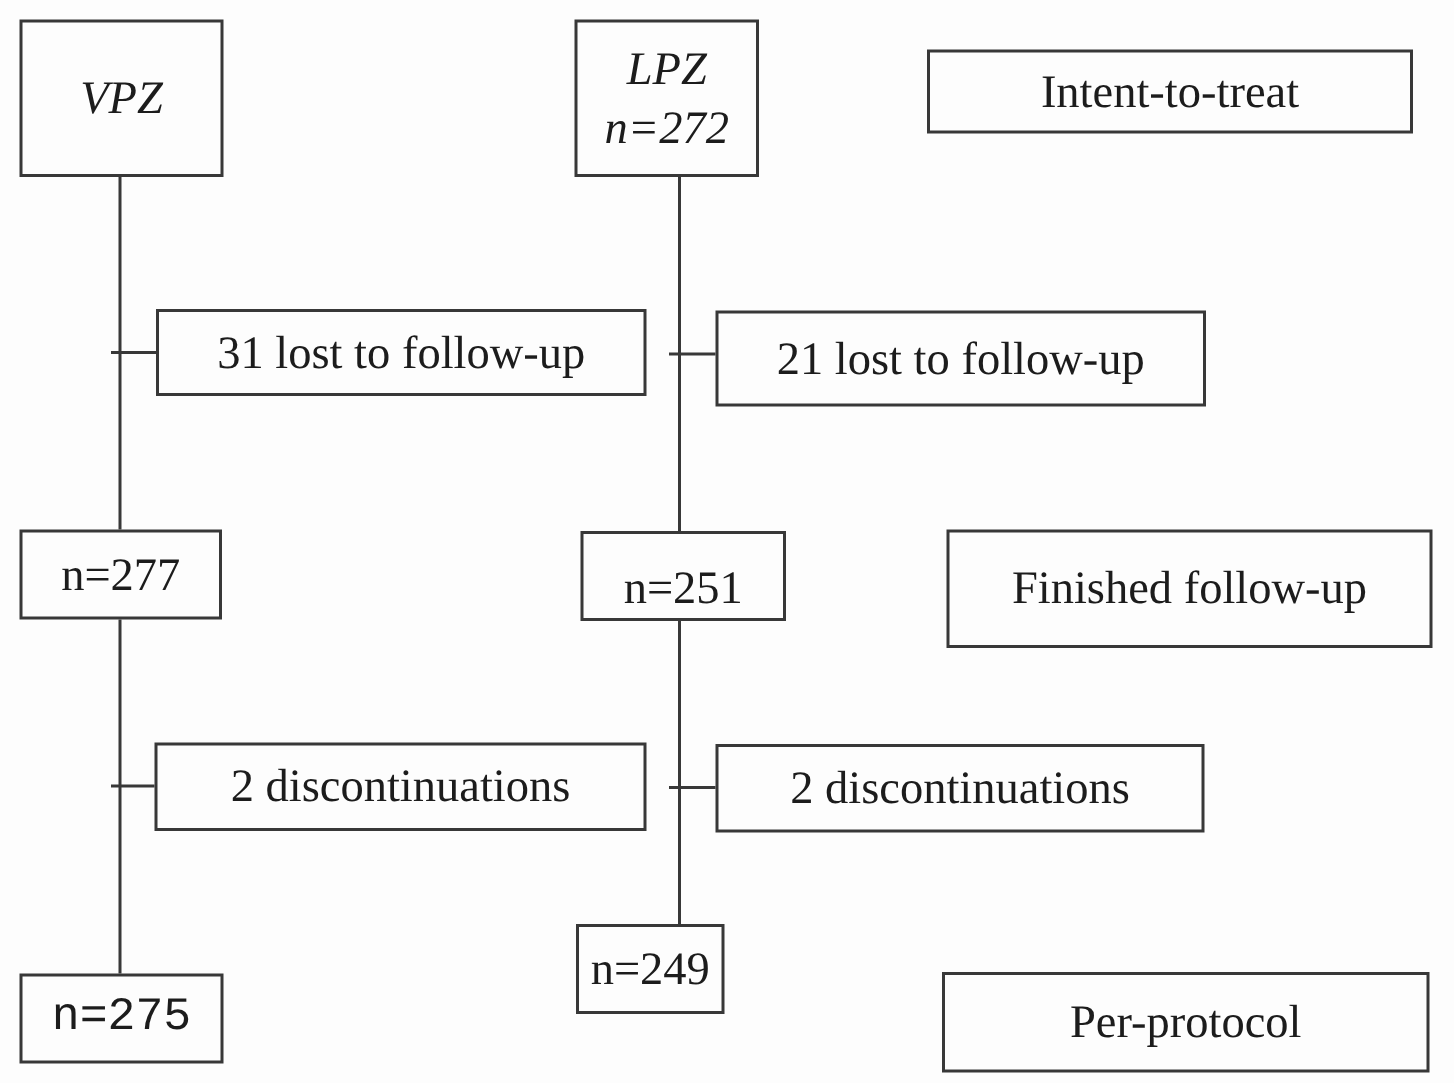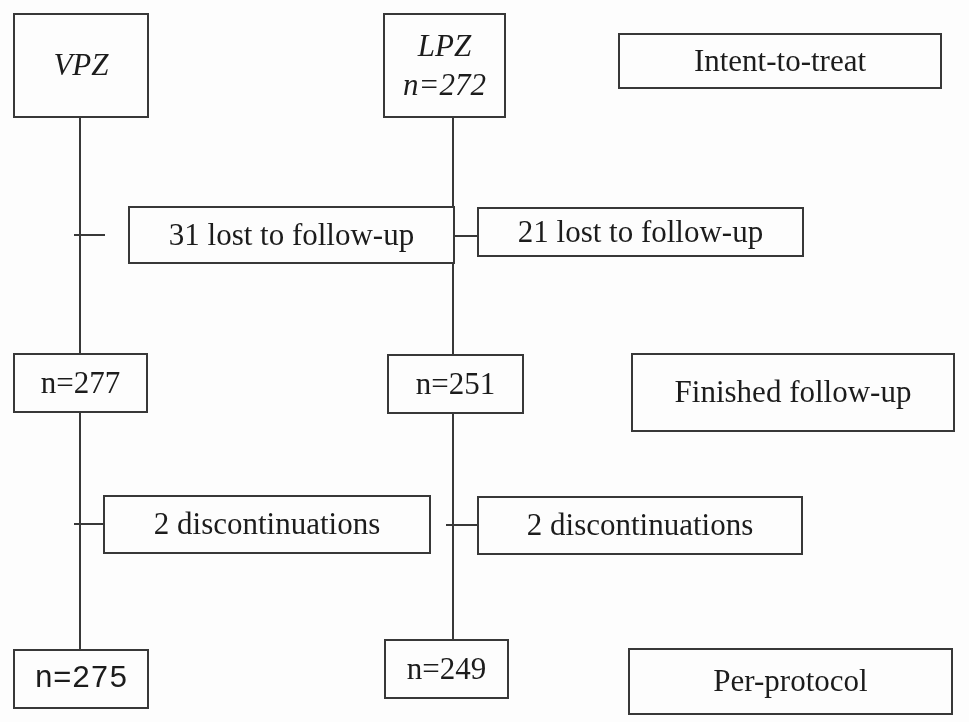--- a/index.html
+++ b/index.html
@@ -47,29 +47,29 @@
     z-index: 1;
   }
   
   .vpz-top    { left: 13px;  top: 13px;  width: 136px; height: 105px; font-style: italic; }
   .lpz-top    { left: 383px; top: 13px;  width: 123px; height: 105px; font-style: italic; }
   
   .intent     { left: 618px; top: 33px;  width: 324px; height: 56px; }
   .finished   { left: 631px; top: 353px; width: 324px; height: 79px; }
   .perproto   { left: 628px; top: 648px; width: 325px; height: 67px; }
   
-  .vpz-lost   { left: 104px; top: 206px; width: 327px; height: 58px; margin-left: 24px; }
-  .lpz-lost   { left: 477px; top: 207px; width: 327px; height: 50px; }
+  .vpz-lost   { left: 104px; top: 206px; width: 327px; height: 58px; }
+  .lpz-lost   { left: 477px; top: 207px; width: 327px; height: 64px; }
   .vpz-disc   { left: 103px; top: 495px; width: 328px; height: 59px; }
   .lpz-disc   { left: 477px; top: 496px; width: 326px; height: 59px; }
   
   .vpz-mid    { left: 13px;  top: 353px; width: 135px; height: 60px; }
-  .lpz-mid    { left: 387px; top: 354px; width: 137px; height: 60px; }
+  .lpz-mid    { left: 387px; top: 354px; width: 137px; height: 60px; justify-content: flex-end; }
   .vpz-bottom { left: 13px;  top: 649px; width: 136px; height: 60px; font-family: Liberation Mono, monospace; }
-  .lpz-bottom { left: 384px; top: 639px; width: 125px; height: 60px; align-items: center; }
+  .lpz-bottom { left: 384px; top: 616px; width: 99px; height: 60px; align-items: center; }
   
   .vpz-line   { left: 79px;  top: 117px; height: 533px; }
   .lpz-line   { left: 452px; top: 117px; height: 533px; }
   .vpz-lost-conn { left: 74px;  top: 234px; width: 31px; }
   .lpz-lost-conn { left: 446px; top: 235px; width: 32px; }
   .vpz-disc-conn { left: 74px;  top: 523px; width: 30px; }
   .lpz-disc-conn { left: 446px; top: 524px; width: 32px; }
 </style>
 </head>
 <body>

